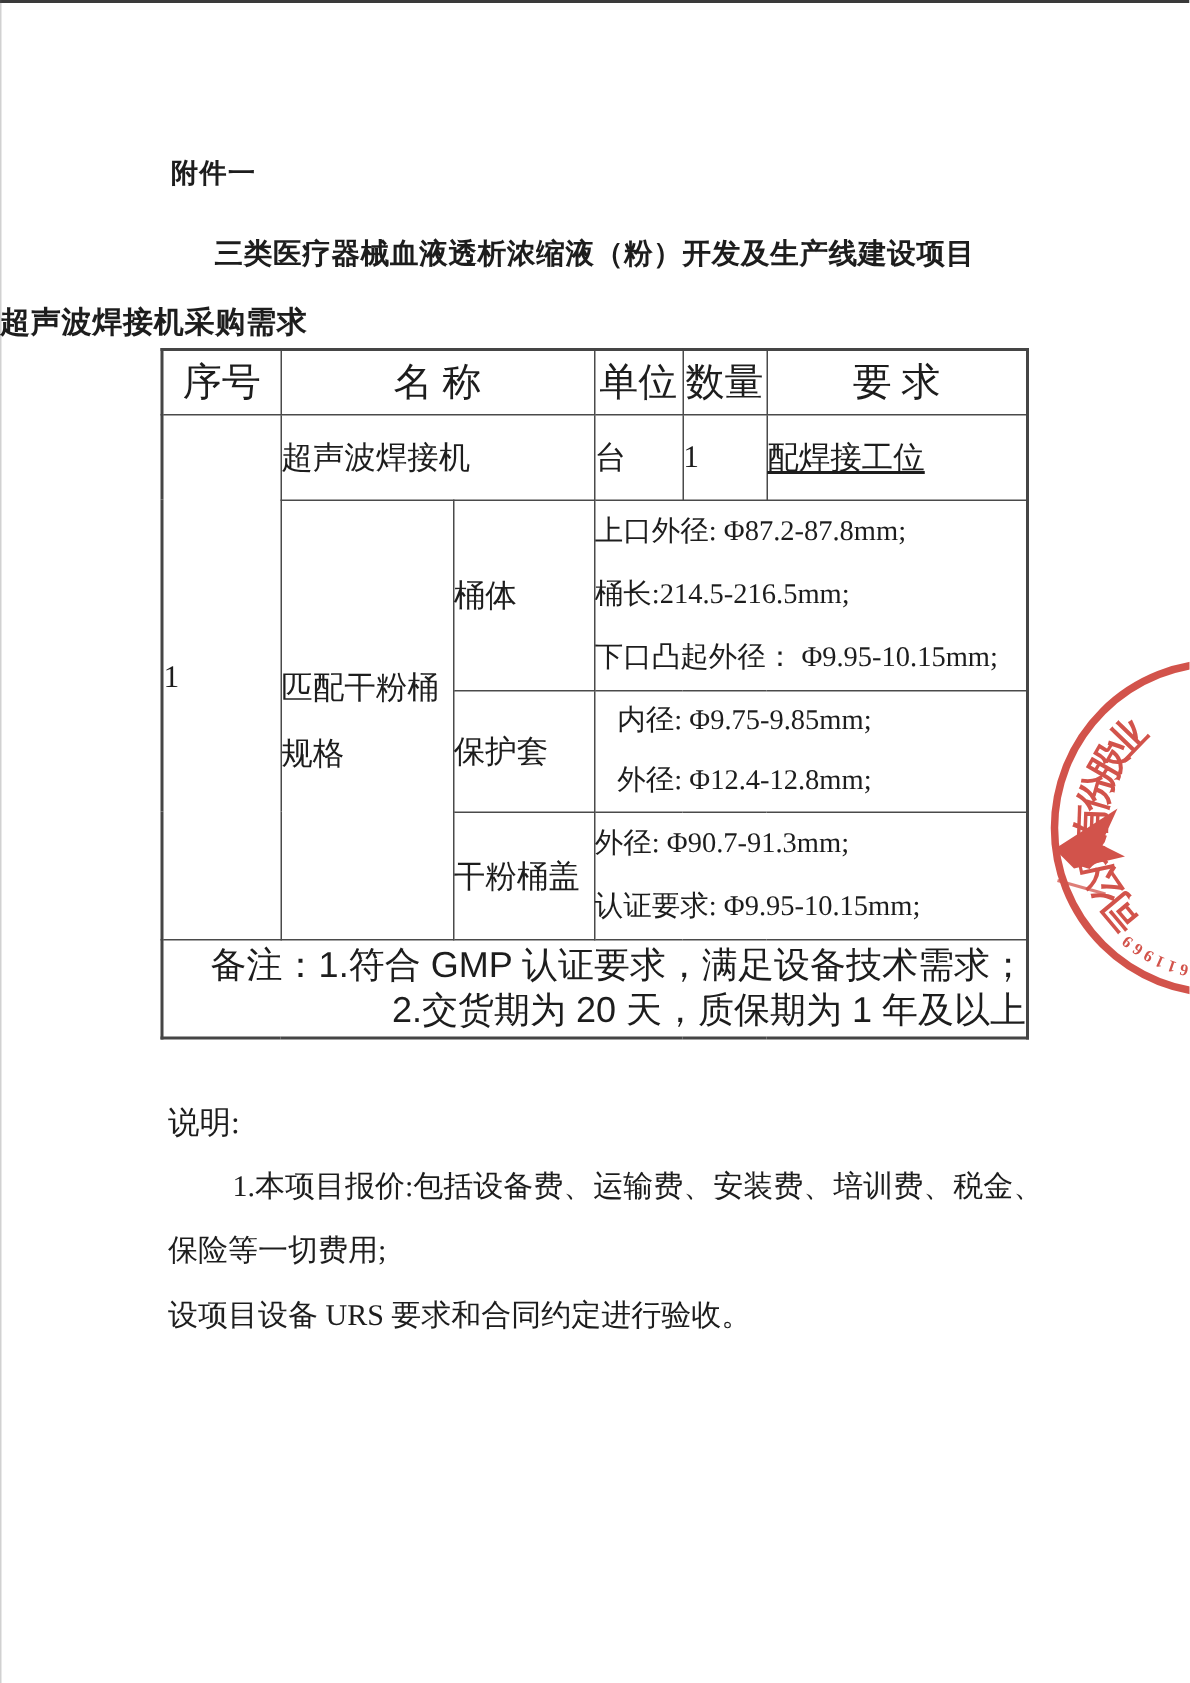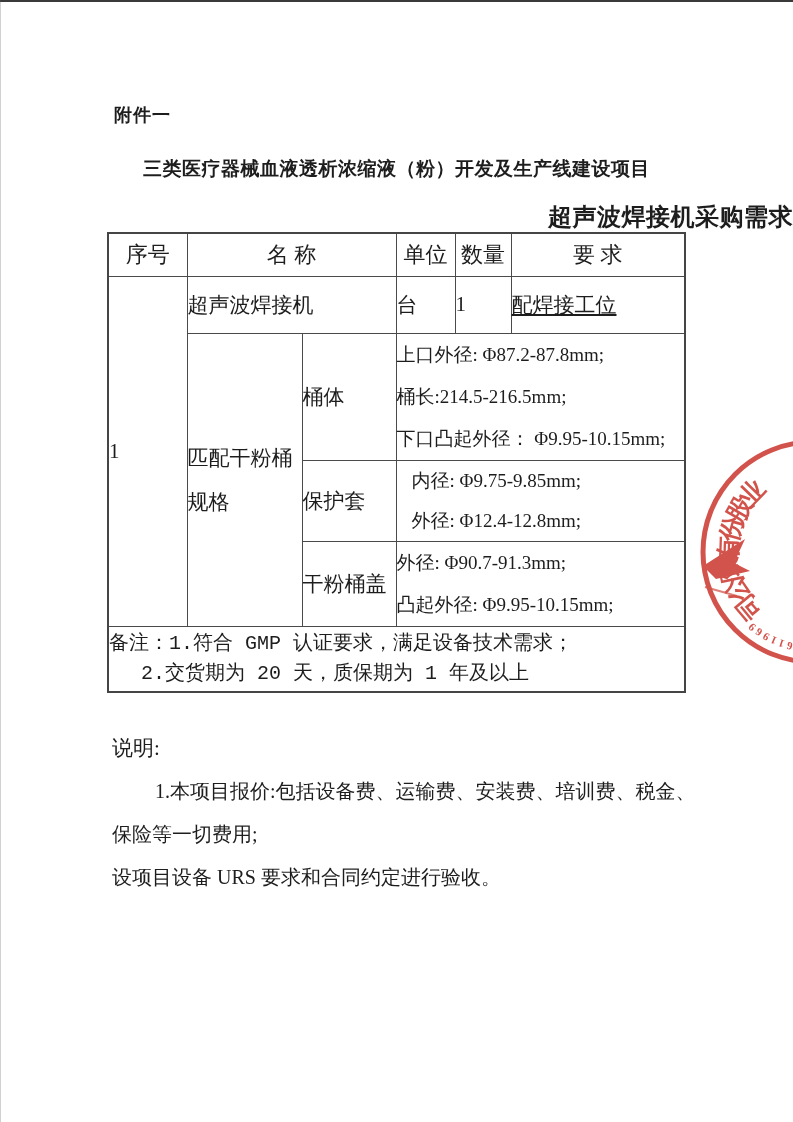--- a/index.html
+++ b/index.html
@@ -17,46 +17,46 @@
   .attachment {
     position:absolute; left:114px; top:103px;
     font-size:18px; font-weight:bold; letter-spacing:1px;
   }
   .title1 {
     position:absolute; left:0; top:156px; width:793px;
     text-align:center; font-size:19px; font-weight:bold; letter-spacing:.5px;
   }
   .title2 {
     position:absolute; left:0; top:201px; width:793px;
-    text-align:right; font-size:24px; font-weight:bold; letter-spacing:.5px;
+    text-align:left; font-size:20px; font-weight:bold; letter-spacing:.5px;
   }
 
   table.spec {
     position:absolute; left:107px; top:232px;
     width:578px; table-layout:fixed;
     border-collapse:collapse;
     border:2.2px solid #454545;
   }
   table.spec td, table.spec th {
     border:1.6px solid #4a4a4a;
     vertical-align:middle;
     font-weight:normal;
     padding:0;
   }
-  th.hdr { font-size:22px; text-align:center; }
+  th.hdr { font-size:26px; text-align:center; }
   td.center { font-size:21px; }
   td.req { font-size:21px; text-align:left; padding-left:11px;text-decoration:underline; }
   td.group div { line-height:44px; text-align:left; font-size:21px; }
   td.speclines { padding-left:11px; font-size:19px; }
   td.speclines div { white-space:nowrap; }
   td.lh42 div { line-height:42px; }
   td.lh40 div { line-height:40px;margin-left:15px; }
   td.remark {
-    font-family:Liberation Mono, monospace;
-    font-size:20px; padding:3px 6px;
+    font-family:Liberation Sans, sans-serif;
+    font-size:24px; padding:3px 6px;text-align:right;
   }
   td.remark div { line-height:30px; white-space:nowrap; }
   td.remark .l2 { margin-left:32px; }
 
   .notes-heading { position:absolute; left:112px; top:734px; font-size:21px; }
   .notes { position:absolute; left:112px; top:770px; width:600px; }
   .note-line { font-size:20px; line-height:43px; height:43px; white-space:nowrap; }
   .note-line.indent { padding-left:43px; }
 
   .stamp { position:absolute; left:633px; top:424px; pointer-events:none; }
@@ -112,21 +112,21 @@
     <td class="center">保护套</td>
     <td class="speclines lh40" colspan="3">
       <div>内径: Φ9.75-9.85mm;</div>
       <div>外径: Φ12.4-12.8mm;</div>
     </td>
   </tr>
   <tr style="height:84px">
     <td class="center">干粉桶盖</td>
     <td class="speclines lh42" colspan="3">
       <div>外径: Φ90.7-91.3mm;</div>
-      <div>凸起外径: Φ9.95-10.15mm;</div>
+      <div>认证要求: Φ9.95-10.15mm;</div>
     </td>
   </tr>
   <tr style="height:66px">
     <td class="remark" colspan="6">
       <div class="l1">备注：1.符合 GMP 认证要求，满足设备技术需求；</div>
       <div class="l2">2.交货期为 20 天，质保期为 1 年及以上</div>
     </td>
   </tr>
 </tbody>
   </table>

